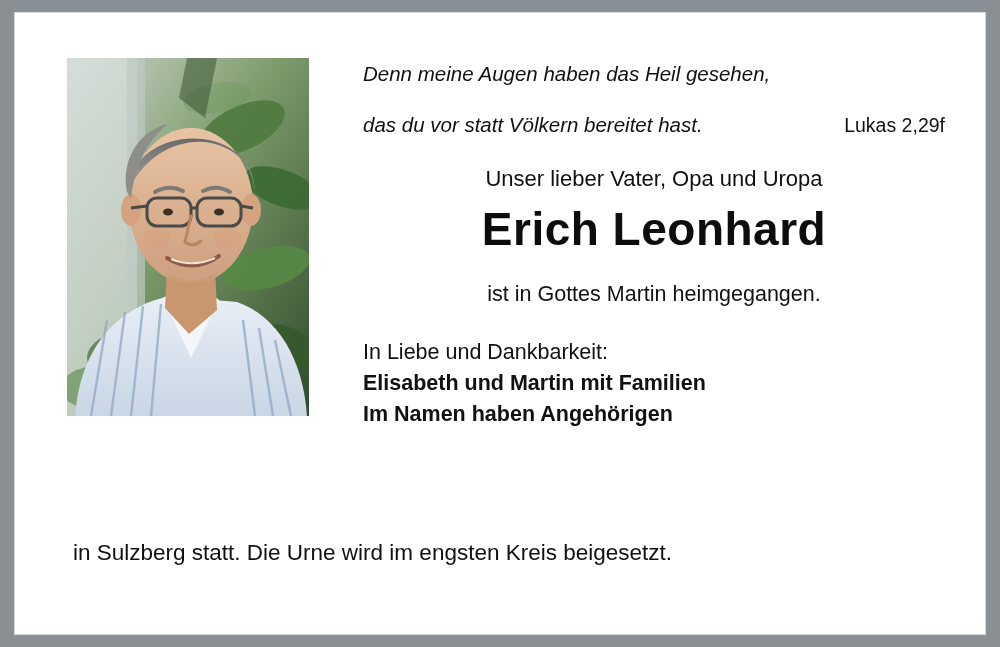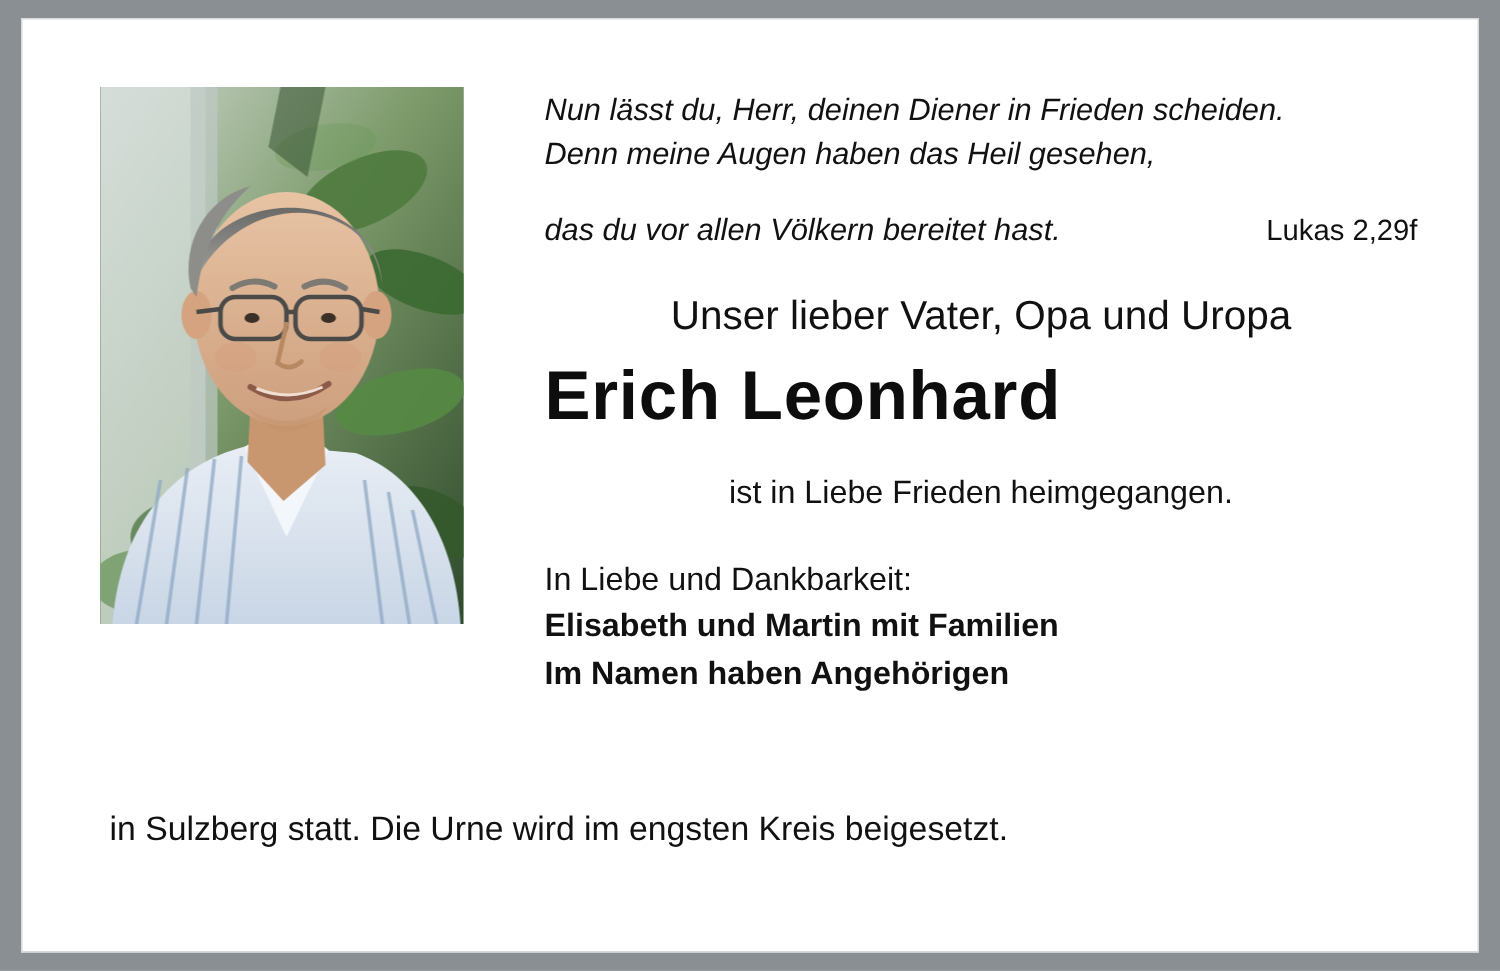--- a/index.html
+++ b/index.html
@@ -70,25 +70,26 @@
   }
   .verse-ref {
     font-style: normal;
     font-size: 19.5px;
     padding-left: 18px;
     margin-top: 24px;
   }
   .intro {
     margin-top: 26px;
     text-align: center;
-    font-size: 27px;
+    font-size: 22px;
     color: #111;
   }
   .name {
     margin-top: 10px;
+    text-align: center;
     font-weight: bold;
     font-size: 46px;
     line-height: 1.18;
     letter-spacing: 0.5px;
     color: #0d0d0d;
   }
   .name-line { display: block; }
   .dates {
     margin-top: 20px;
     text-align: center;
@@ -214,36 +215,35 @@
 
           <ellipse cx="90" cy="180" rx="14" ry="10" fill="#d79c77" opacity="0.35"></ellipse>
           <ellipse cx="160" cy="180" rx="14" ry="10" fill="#d79c77" opacity="0.35"></ellipse>
 
           <path d="M98 214 Q 124 232, 152 213 Q 140 228, 124 230 Q 110 228, 98 214 Z" fill="#c29069" opacity="0.4"></path>
         </svg>
       </div>
 
       <div class="text-col">
         <div class="verse">
-          <span class="verse-line">Nun lässt du, Herr, deinen Diener in Frieden scheiden.</span>
           <span class="verse-line">Denn meine Augen haben das Heil gesehen,</span>
           <span class="verse-line with-ref">
-            <span>das du vor allen Völkern bereitet hast.</span>
+            <span>das du vor statt Völkern bereitet hast.</span>
             <span class="verse-ref">Lukas 2,29f</span>
           </span>
         </div>
 
         <div class="intro">Unser lieber Vater, Opa und Uropa</div>
 
         <div class="name">
           <span class="name-line">Erich Leonhard</span>
         </div>
 
 
-        <div class="passing">ist in Liebe Frieden heimgegangen.</div>
+        <div class="passing">ist in Gottes Martin heimgegangen.</div>
 
         <div class="gratitude">
           <span>In Liebe und Dankbarkeit:</span>
           <span class="strong">Elisabeth und Martin mit Familien</span>
           <span class="strong">Im Namen haben Angehörigen</span>
         </div>
       </div>
 
       <div class="service">
         <span class="service-line">in Sulzberg statt. Die Urne wird im engsten Kreis beigesetzt.</span>

